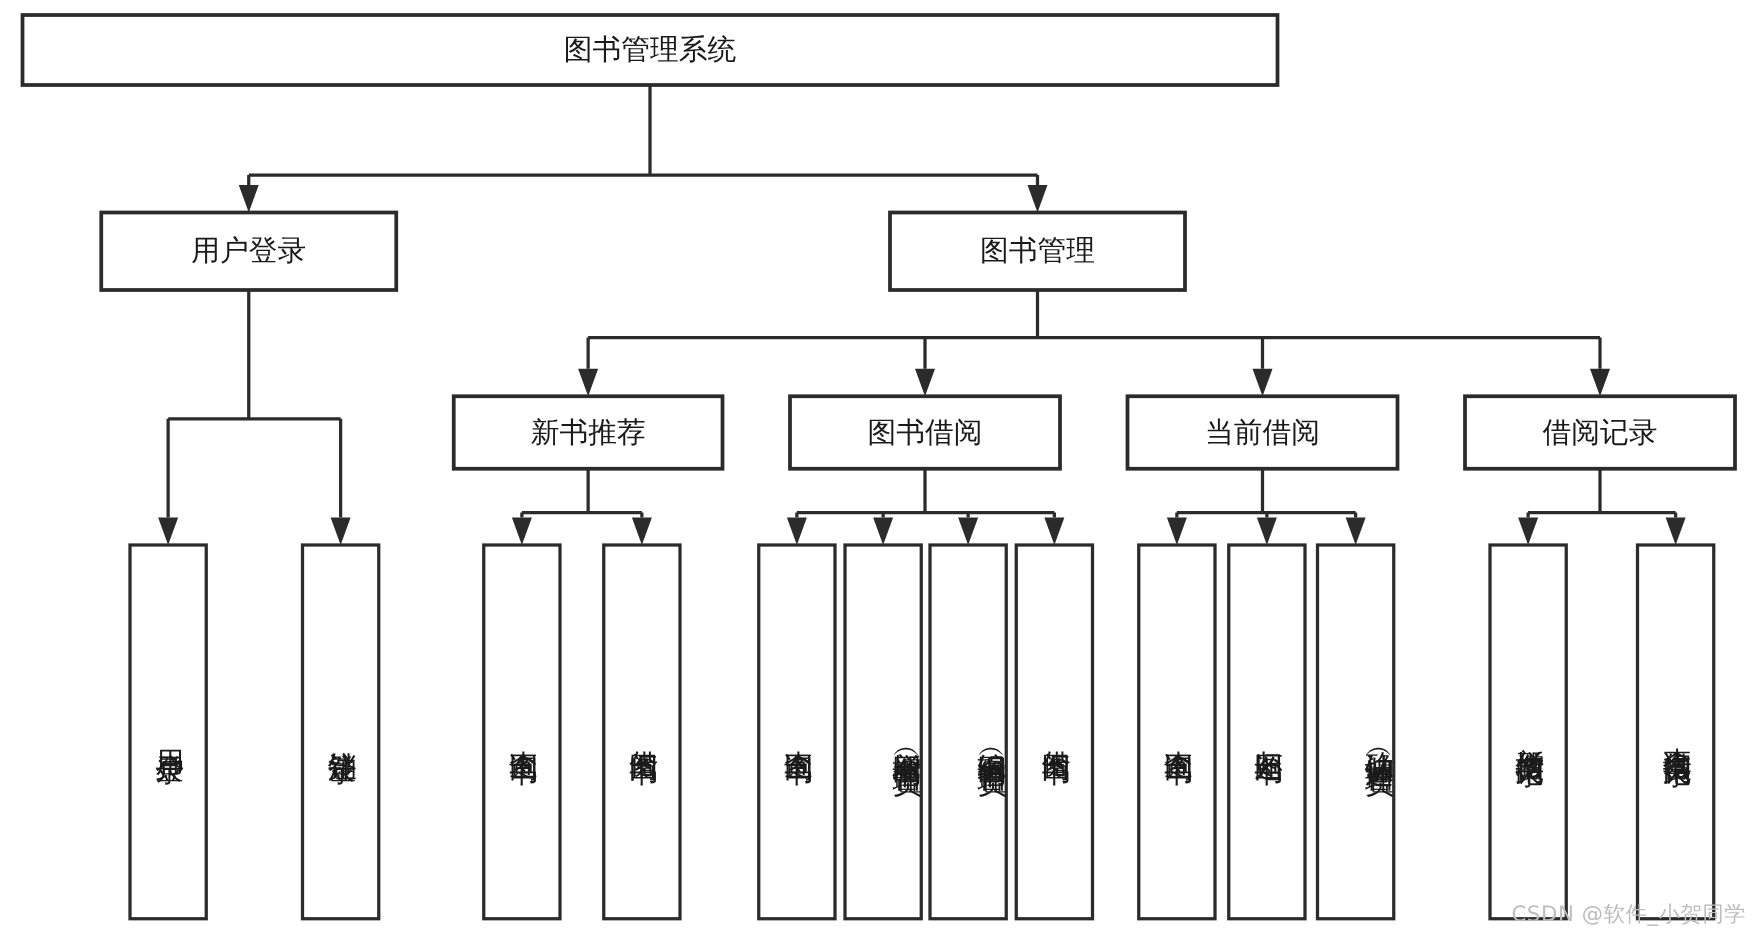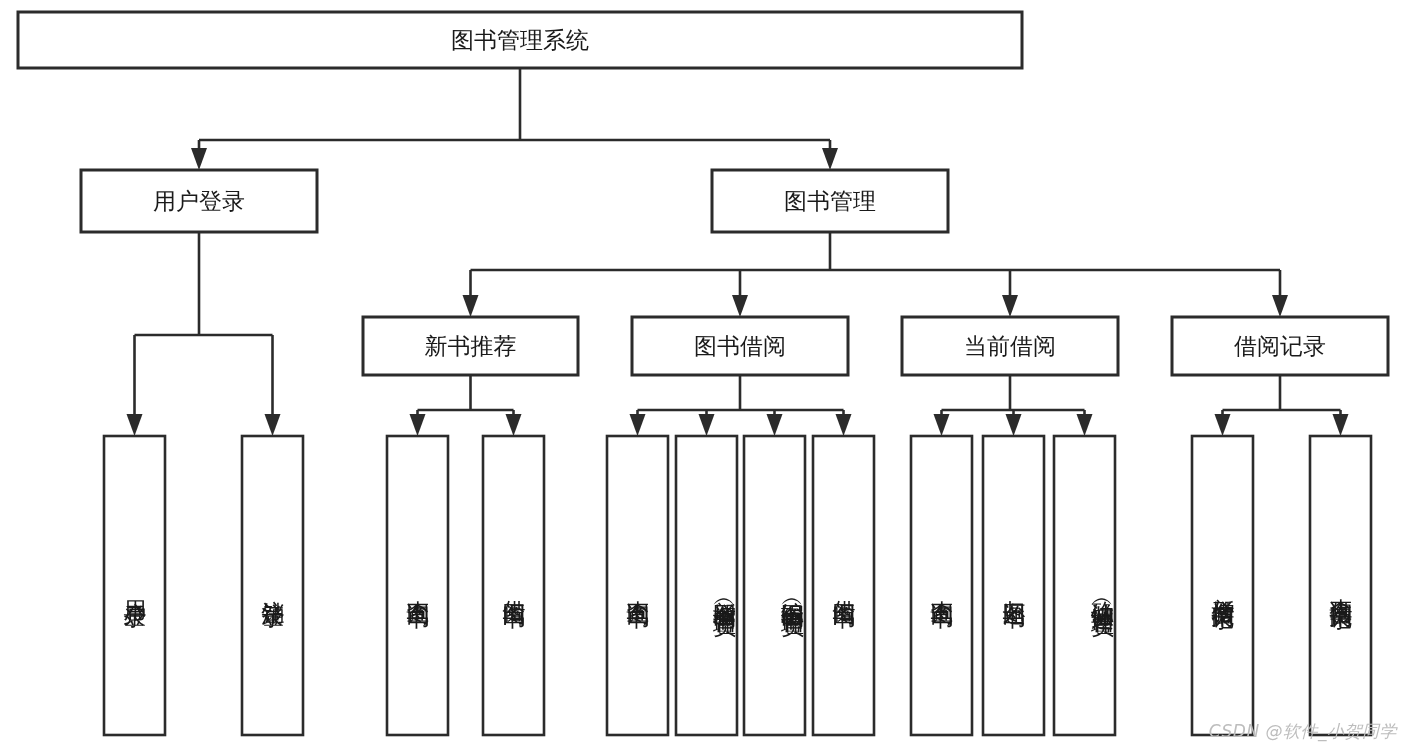--- a/index.html
+++ b/index.html
@@ -74,21 +74,20 @@
   }
   .watermark {
     position: absolute;
     right: 8px;
     bottom: 4px;
     font-family: "DejaVu Sans", "Liberation Sans", sans-serif;
     font-size: 17px;
     color: #bdbdbd;
     white-space: nowrap;
     letter-spacing: 0.5px;
-    font-style: italic;
   }
 </style>
 </head>
 <body>
 
 <div id="diagram-root">
 
   <svg class="diagram-canvas" viewBox="0 0 1405 747" xmlns="http://www.w3.org/2000/svg">
     <g id="connectors-layer">
         <line x1="520" y1="68" x2="520" y2="140" class="connector"></line>

